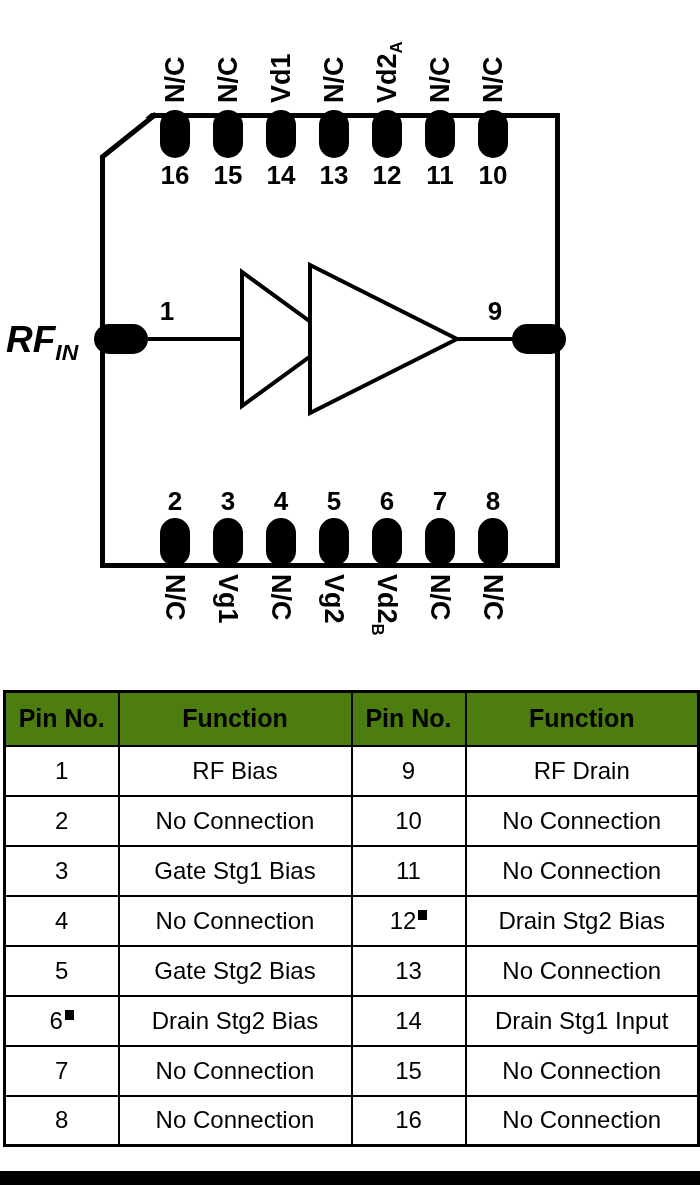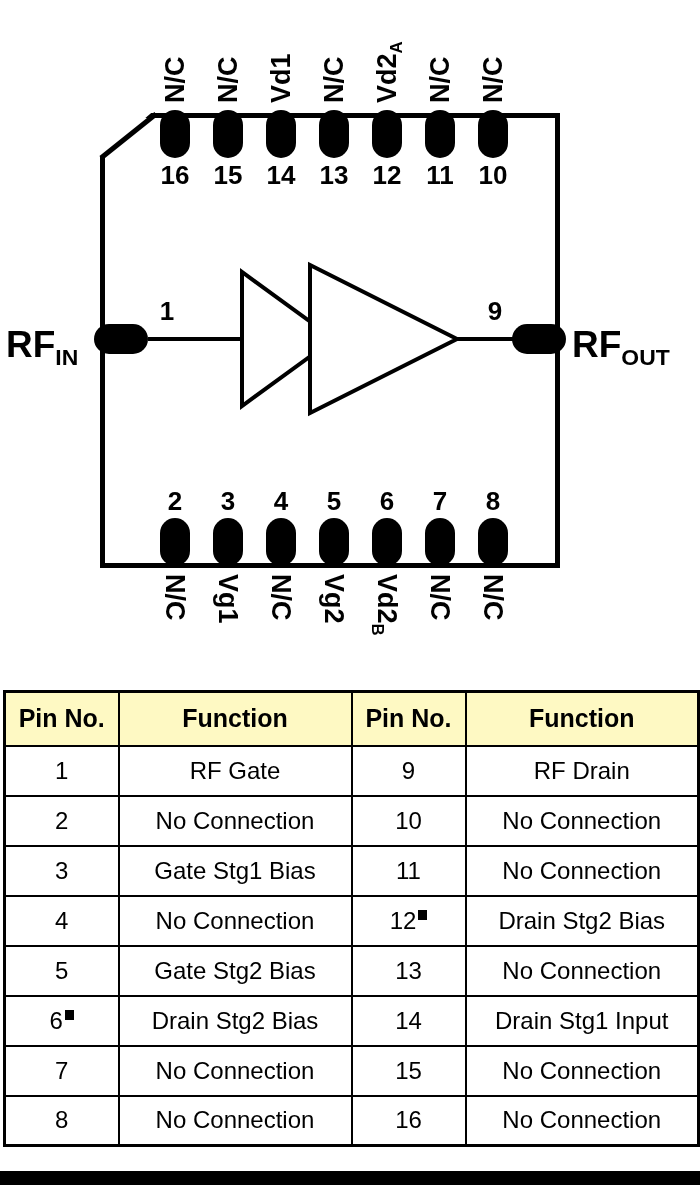--- a/index.html
+++ b/index.html
@@ -30,36 +30,37 @@
   .pin-num.side { width:34px; }
 
   .pin-label {
     position:absolute; width:96px; height:30px; line-height:30px;
     font-weight:bold; font-size:27px; white-space:nowrap; text-align:left;
   }
   .pin-label.top    { transform:rotate(-90deg); }
   .pin-label.bottom { transform:rotate(90deg); }
 
   .rf-label {
-    position:absolute; font-weight:bold; font-size:37px; height:42px; line-height:56px;
+    position:absolute; font-weight:bold; font-size:37px; height:42px; line-height:46px;
     white-space:nowrap;
+    font-style:italic;
   }
   sub { font-size:0.62em; }
 
   
   .pin-table {
     position:absolute; left:3px; top:690px; width:694px;
     border-collapse:collapse; table-layout:fixed;
     border:3px solid #000;
   }
   .pin-table th, .pin-table td {
     border:2px solid #000; text-align:center; vertical-align:middle;
     font-size:24px;
   }
-  .pin-table th { background:#fef9c3; font-weight:bold; height:54px; font-size:25px; }
+  .pin-table th { background:#4d7c0f; font-weight:bold; height:54px; font-size:25px; }
   .pin-table td { height:50px; font-weight:normal; background:#fff; }
   .col-pin { width:114px; }
   .col-fn  { width:233px; }
 
   .note-marker {
     display:inline-block; width:9px; height:10px; background:#000;
     margin-left:2px; vertical-align:super;
   }
 
   .bottom-bar { position:absolute; left:0; top:1171px; width:700px; height:14px; background:#000; }
@@ -103,21 +104,20 @@
   <span class="pin-num" style="left:367px; top:160px;">12</span>
   <span class="pin-num" style="left:420px; top:160px;">11</span>
   <span class="pin-num" style="left:473px; top:160px;">10</span>
 
   <div class="pad-h" style="left:94px; top:324px;"></div>
   <div class="pad-h" style="left:512px; top:324px;"></div>
   <span class="pin-num side" style="left:150px; top:296px;">1</span>
   <span class="pin-num side" style="left:478px; top:296px;">9</span>
 
   <span class="rf-label" style="left:6px; top:317px;"><span>RF</span><sub>IN</sub></span>
-  <span class="rf-label" style="left:572px; top:317px;"><span>RF</span><sub>OUT</sub></span>
 
   <span class="pin-num" style="left:155px; top:486px;">2</span>
   <span class="pin-num" style="left:208px; top:486px;">3</span>
   <span class="pin-num" style="left:261px; top:486px;">4</span>
   <span class="pin-num" style="left:314px; top:486px;">5</span>
   <span class="pin-num" style="left:367px; top:486px;">6</span>
   <span class="pin-num" style="left:420px; top:486px;">7</span>
   <span class="pin-num" style="left:473px; top:486px;">8</span>
 
   <div class="pad-v" style="left:160px; top:518px;"></div>
@@ -148,21 +148,21 @@
     <tr>
       <th>Pin No.</th>
       <th>Function</th>
       <th>Pin No.</th>
       <th>Function</th>
     </tr>
   </thead>
   <tbody>
     <tr>
       <td><span>1</span></td>
-      <td>RF Gate</td>
+      <td>RF Bias</td>
       <td><span>9</span></td>
       <td>RF Drain</td>
     </tr>
     <tr>
       <td><span>2</span></td>
       <td>No Connection</td>
       <td><span>10</span></td>
       <td>No Connection</td>
     </tr>
     <tr>

